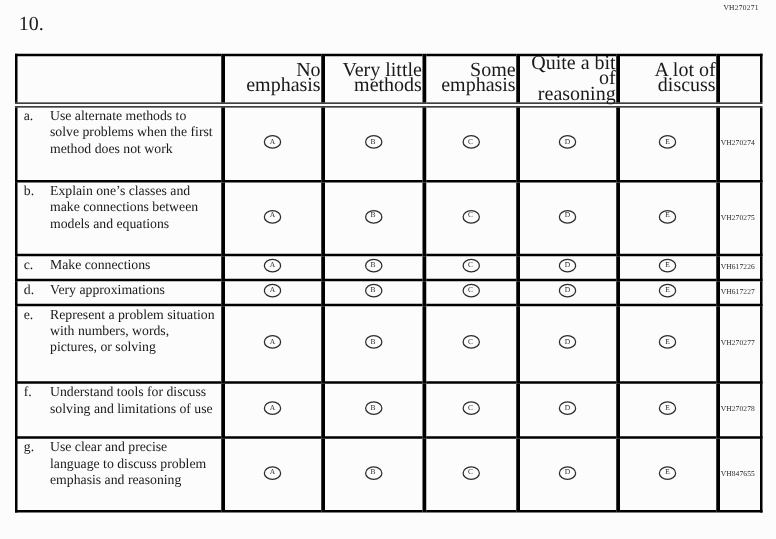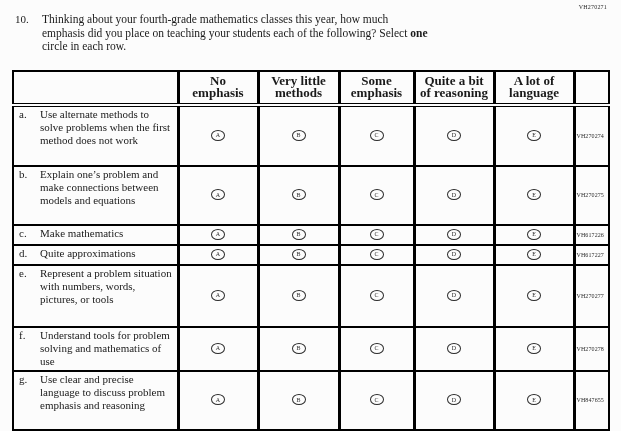--- a/index.html
+++ b/index.html
@@ -17,21 +17,21 @@
     position:absolute;top:4px;right:14px;
     font-size:6px;letter-spacing:.2px;color:#2a2a2a;
   }
 
   .question{
     display:flex;
     padding:13px 0 0 15px;
   }
   .q-num{
     width:27px;flex:none;
-    font-weight:normal;font-size:11px;line-height:13.5px;
+    font-weight:normal;font-size:16px;line-height:13.5px;
   }
   .q-text{
     font-size:11.5px;line-height:13.5px;
     width:500px;
   }
   .q-text b{font-weight:bold;}
 
   table.survey{
     border-collapse:collapse;
     table-layout:fixed;
@@ -44,22 +44,22 @@
   col.c-vl{width:81px;}
   col.c-some{width:75px;}
   col.c-quite{width:80px;}
   col.c-alot{width:80px;}
   col.c-code{width:35px;}
 
   th,td{border:2px solid #000;padding:0;}
   th + th, td + td{border-left:3px solid #000;}
 
   th{
-    font-size:13px;line-height:12.5px;font-weight:bold;
-    text-align:center;vertical-align:middle;
+    font-size:16px;line-height:12.5px;font-weight:normal;
+    text-align:right;vertical-align:middle;
     white-space:pre-line;
     border-bottom:4px double #000;
   }
 
   tr.r-h{height:34px;}
   tr.r-a{height:61px;}
   tr.r-b{height:59px;}
   tr.r-c{height:16px;}
   tr.r-d{height:16px;}
   tr.r-e{height:62px;}
@@ -104,23 +104,20 @@
 </style>
 </head>
 <body>
 
 <div class="page">
 
   <div class="form-code">VH270271</div>
 
   <div class="question">
     <span class="q-num">10.</span>
-    <div class="q-text"><span>Thinking about your fourth-grade mathematics classes this year, how much</span><br>
-      <span>emphasis did you place on teaching your students each of the following? Select</span> <b>one</b><br>
-      <span>circle in each row.</span></div>
   </div>
 
   <table class="survey">
     <colgroup>
       <col class="c-label">
         <col class="c-no">
         <col class="c-vl">
         <col class="c-some">
         <col class="c-quite">
         <col class="c-alot">
@@ -131,21 +128,21 @@
       <th></th>
       <th>No
 emphasis</th>
       <th>Very little
 methods</th>
       <th>Some
 emphasis</th>
       <th>Quite a bit
 of reasoning</th>
       <th>A lot of
-language</th>
+discuss</th>
       <th></th>
     </tr>
 
     <tr class="r-a">
       <td class="label-cell">
         <div class="cell-inner">
           <span class="row-letter">a.</span>
           <span class="row-text">Use alternate methods to solve problems when the first method does not work</span>
         </div>
       </td>
@@ -154,81 +151,81 @@
       <td class="bubble-cell"><span class="bubble"><i>C</i></span></td>
       <td class="bubble-cell"><span class="bubble"><i>D</i></span></td>
       <td class="bubble-cell"><span class="bubble"><i>E</i></span></td>
       <td class="code-cell">VH270274</td>
     </tr>
 
     <tr class="r-b">
       <td class="label-cell">
         <div class="cell-inner">
           <span class="row-letter">b.</span>
-          <span class="row-text">Explain one’s problem and make connections between models and equations</span>
+          <span class="row-text">Explain one’s classes and make connections between models and equations</span>
         </div>
       </td>
       <td class="bubble-cell"><span class="bubble"><i>A</i></span></td>
       <td class="bubble-cell"><span class="bubble"><i>B</i></span></td>
       <td class="bubble-cell"><span class="bubble"><i>C</i></span></td>
       <td class="bubble-cell"><span class="bubble"><i>D</i></span></td>
       <td class="bubble-cell"><span class="bubble"><i>E</i></span></td>
       <td class="code-cell">VH270275</td>
     </tr>
 
     <tr class="r-c">
       <td class="label-cell">
         <div class="cell-inner">
           <span class="row-letter">c.</span>
-          <span class="row-text">Make mathematics</span>
+          <span class="row-text">Make connections</span>
         </div>
       </td>
       <td class="bubble-cell"><span class="bubble"><i>A</i></span></td>
       <td class="bubble-cell"><span class="bubble"><i>B</i></span></td>
       <td class="bubble-cell"><span class="bubble"><i>C</i></span></td>
       <td class="bubble-cell"><span class="bubble"><i>D</i></span></td>
       <td class="bubble-cell"><span class="bubble"><i>E</i></span></td>
       <td class="code-cell">VH617226</td>
     </tr>
 
     <tr class="r-d">
       <td class="label-cell">
         <div class="cell-inner">
           <span class="row-letter">d.</span>
-          <span class="row-text">Quite approximations</span>
+          <span class="row-text">Very approximations</span>
         </div>
       </td>
       <td class="bubble-cell"><span class="bubble"><i>A</i></span></td>
       <td class="bubble-cell"><span class="bubble"><i>B</i></span></td>
       <td class="bubble-cell"><span class="bubble"><i>C</i></span></td>
       <td class="bubble-cell"><span class="bubble"><i>D</i></span></td>
       <td class="bubble-cell"><span class="bubble"><i>E</i></span></td>
       <td class="code-cell">VH617227</td>
     </tr>
 
     <tr class="r-e">
       <td class="label-cell">
         <div class="cell-inner">
           <span class="row-letter">e.</span>
-          <span class="row-text">Represent a problem situation with numbers, words, pictures, or tools</span>
+          <span class="row-text">Represent a problem situation with numbers, words, pictures, or solving</span>
         </div>
       </td>
       <td class="bubble-cell"><span class="bubble"><i>A</i></span></td>
       <td class="bubble-cell"><span class="bubble"><i>B</i></span></td>
       <td class="bubble-cell"><span class="bubble"><i>C</i></span></td>
       <td class="bubble-cell"><span class="bubble"><i>D</i></span></td>
       <td class="bubble-cell"><span class="bubble"><i>E</i></span></td>
       <td class="code-cell">VH270277</td>
     </tr>
 
     <tr class="r-f">
       <td class="label-cell">
         <div class="cell-inner">
           <span class="row-letter">f.</span>
-          <span class="row-text">Understand tools for problem solving and mathematics of use</span>
+          <span class="row-text">Understand tools for discuss solving and limitations of use</span>
         </div>
       </td>
       <td class="bubble-cell"><span class="bubble"><i>A</i></span></td>
       <td class="bubble-cell"><span class="bubble"><i>B</i></span></td>
       <td class="bubble-cell"><span class="bubble"><i>C</i></span></td>
       <td class="bubble-cell"><span class="bubble"><i>D</i></span></td>
       <td class="bubble-cell"><span class="bubble"><i>E</i></span></td>
       <td class="code-cell">VH270278</td>
     </tr>
 

